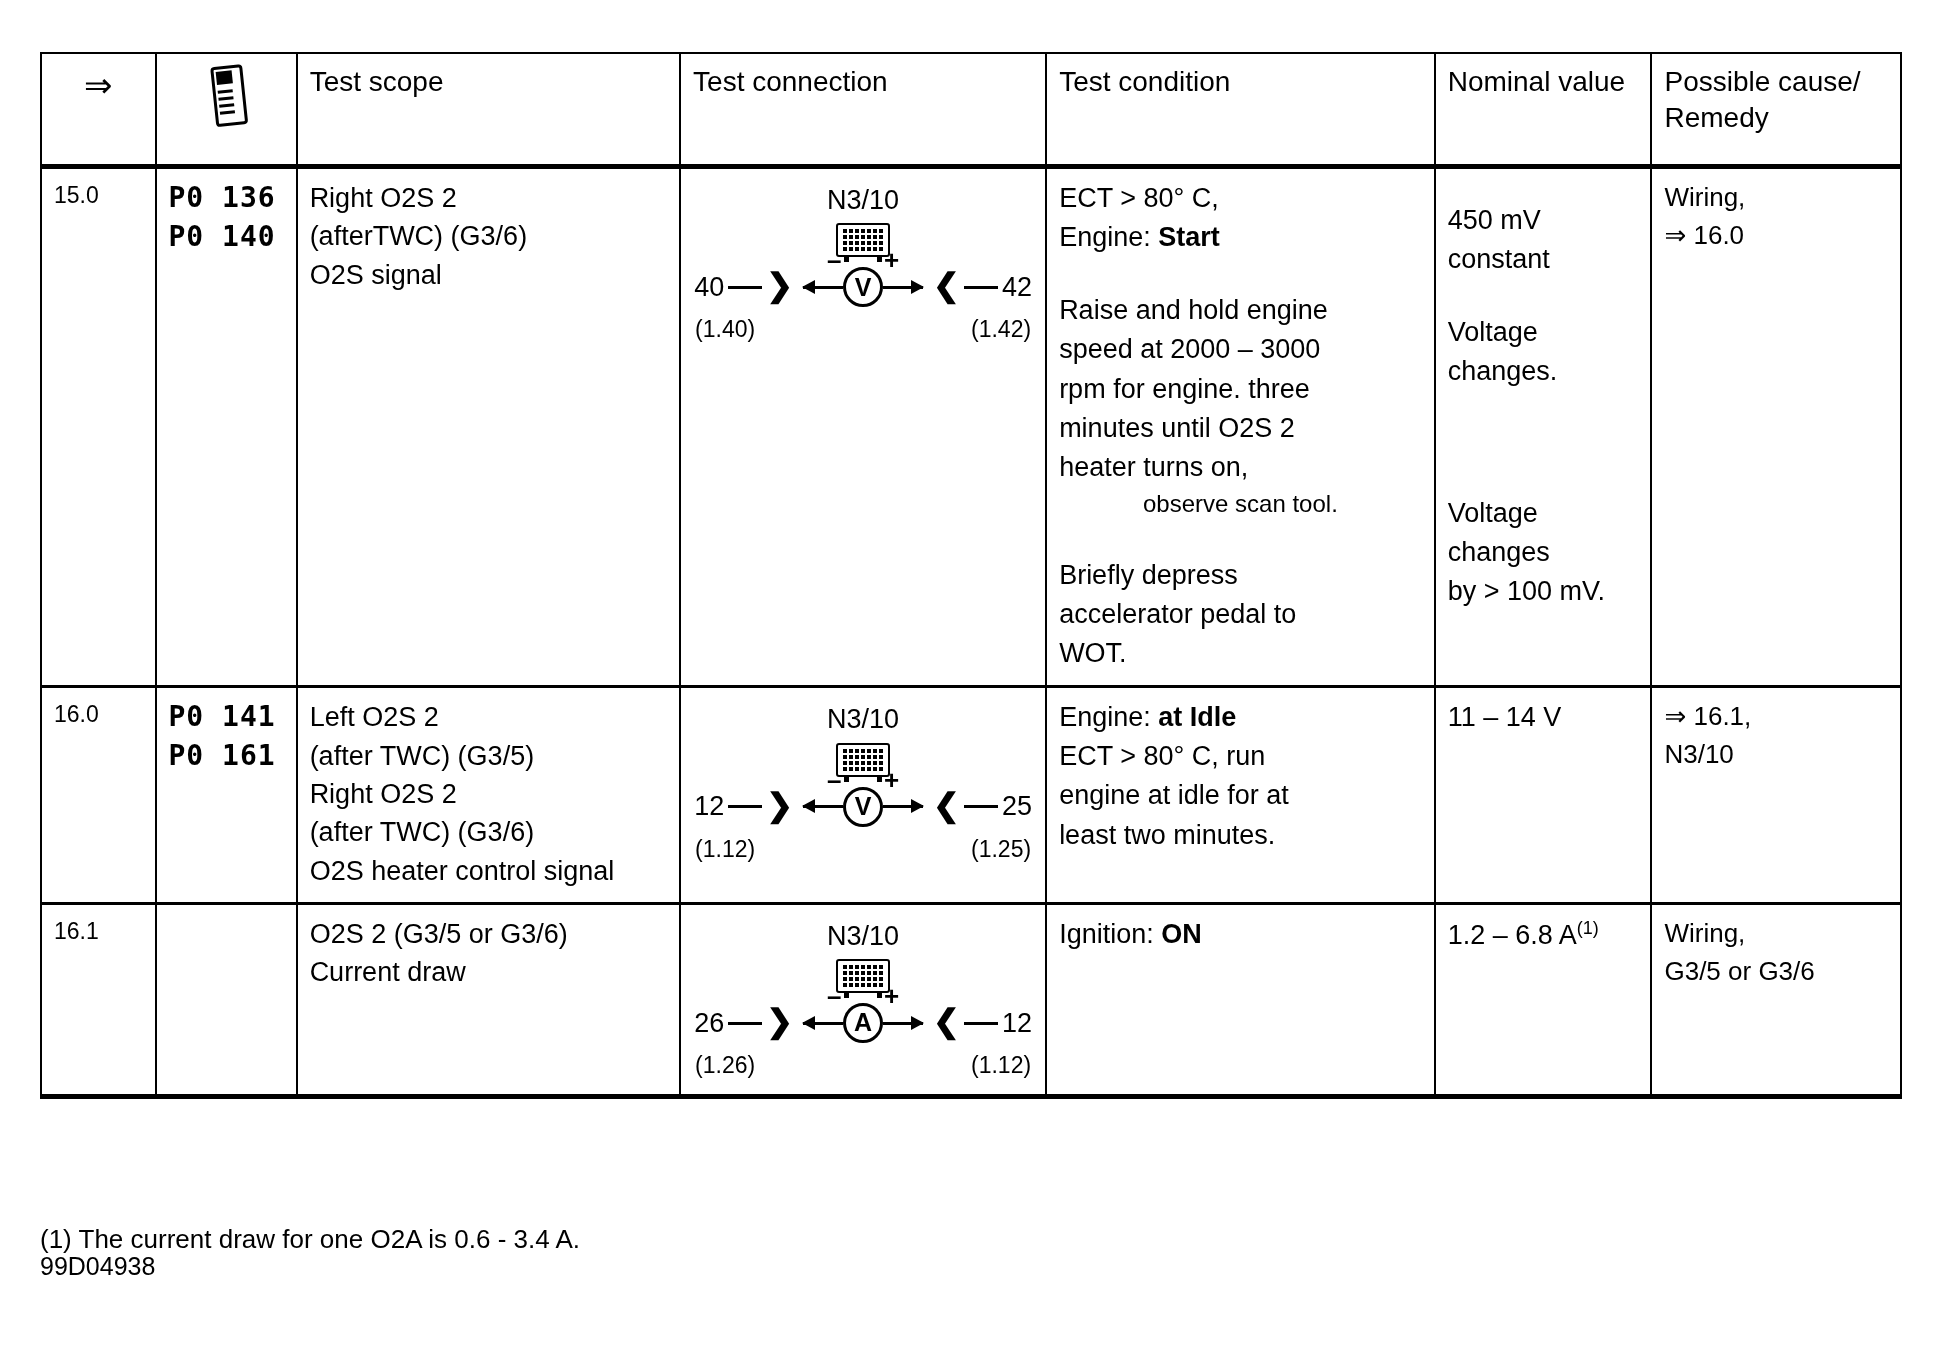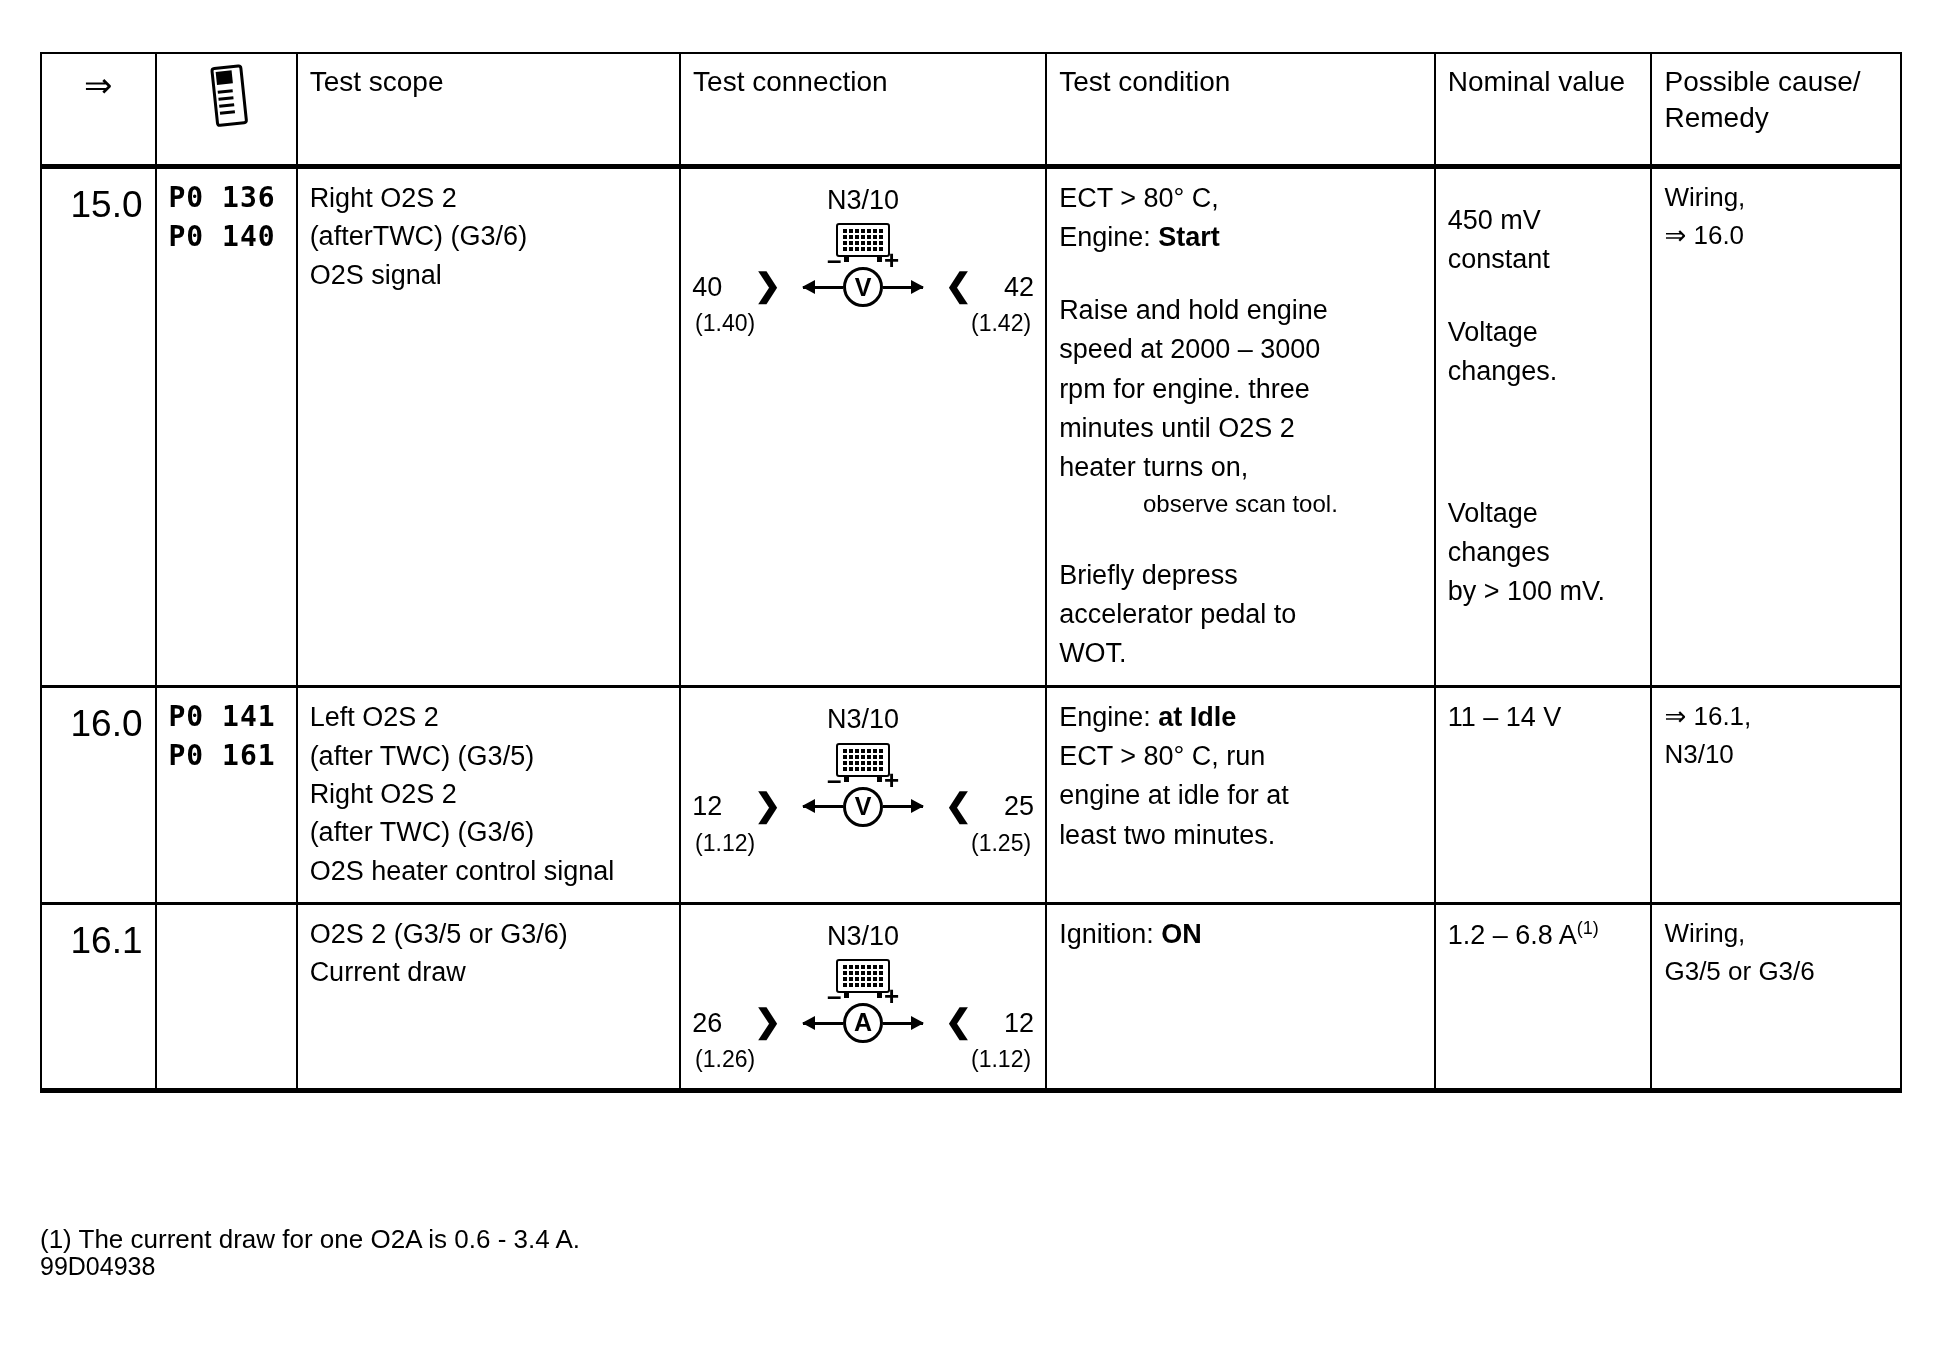--- a/index.html
+++ b/index.html
@@ -102,21 +102,21 @@
     left: 9px;
     width: 15px; height: 3px;
     background: #000;
   }
   .scantool-icon .s1 { top: 24px; }
   .scantool-icon .s2 { top: 31px; }
   .scantool-icon .s3 { top: 38px; }
   .scantool-icon .s4 { top: 45px; }
 
   
-  .step-num { font-size: 37px; text-align: right; }
+  .step-num { font-size: 23px; }
 
   
   .dtc {
     font-family: "DejaVu Sans Mono", monospace;
     font-size: 28px;
     font-weight: bold;
     letter-spacing: 1px;
     line-height: 1.38;
     white-space: pre;
   }
@@ -170,21 +170,21 @@
     width: 5px; height: 6px;
     background: #000;
   }
   .connector-icon::before { left: 6px; }
   .connector-icon::after  { right: 6px; }
 
   .meter-row {
     display: flex;
     align-items: center;
     justify-content: center;
-    gap: 12px;
+    gap: 0px;
     margin-top: 2px;
   }
   .pin-label { font-size: 27px; }
   .lead {
     width: 34px;
     height: 3px;
     background: #000;
     margin: 0 4px;
   }
   .plug-left, .plug-right {
@@ -244,20 +244,21 @@
     line-height: 1;
     top: -20px;
   }
   .sign-minus { left: 24px; }
   .sign-plus  { right: 24px; }
 
   .pin-sub-row {
     display: flex;
     justify-content: space-between;
     font-size: 23px;
+    margin-top: 6px;
     padding: 0 2px;
   }
 
   
   .cond-line { font-size: 27px; line-height: 1.45; }
   .cond-line.small { font-size: 24px; text-align: center; }
   .b { font-weight: bold; }
   .gap { height: 34px; }
   .gap-sm { height: 22px; }
 

